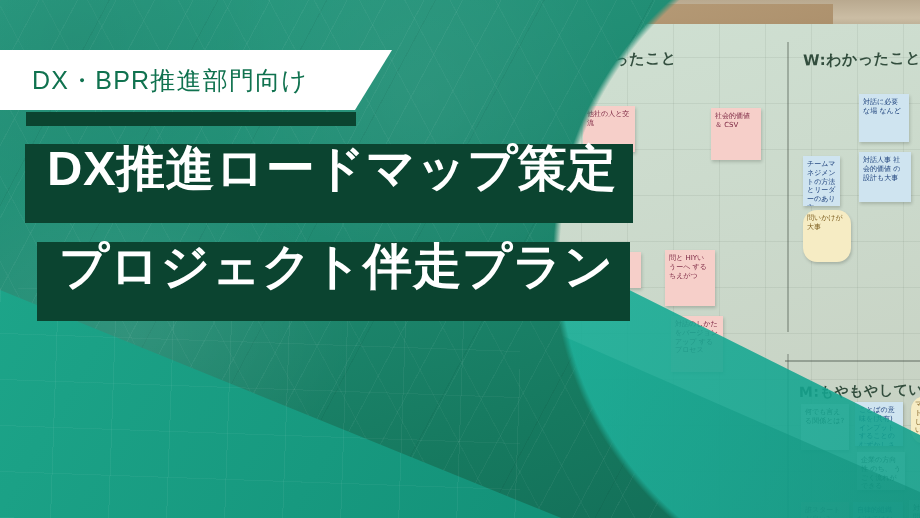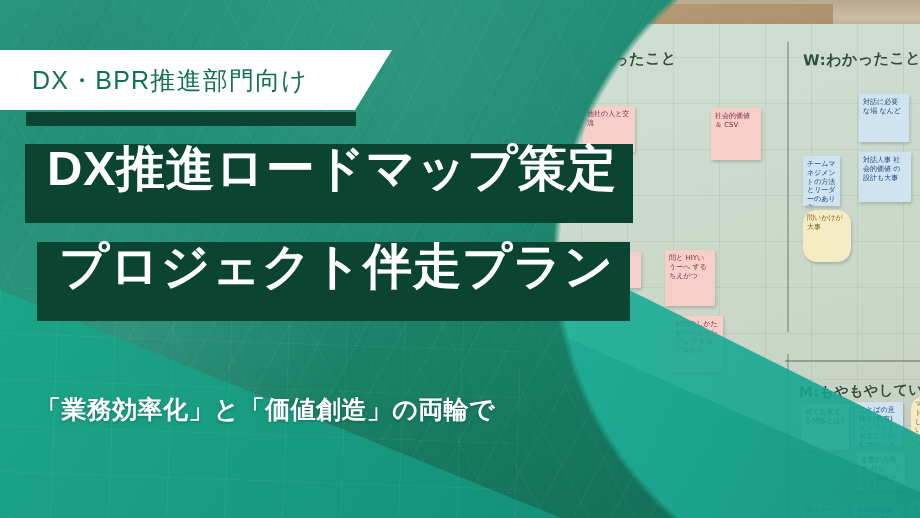--- a/index.html
+++ b/index.html
@@ -272,16 +272,15 @@
   </div>
 
   <div class="title-band" id="band1">
     <span class="t">DX推進ロードマップ策定</span>
   </div>
   <div class="title-band" id="band2">
     <span class="t">プロジェクト伴走プラン</span>
   </div>
 
   <div class="subtitle">
-    <div>「業務効率化」と「価値創造」の両輪で</div>
   </div>
 
 </div>
 
 </body></html>

